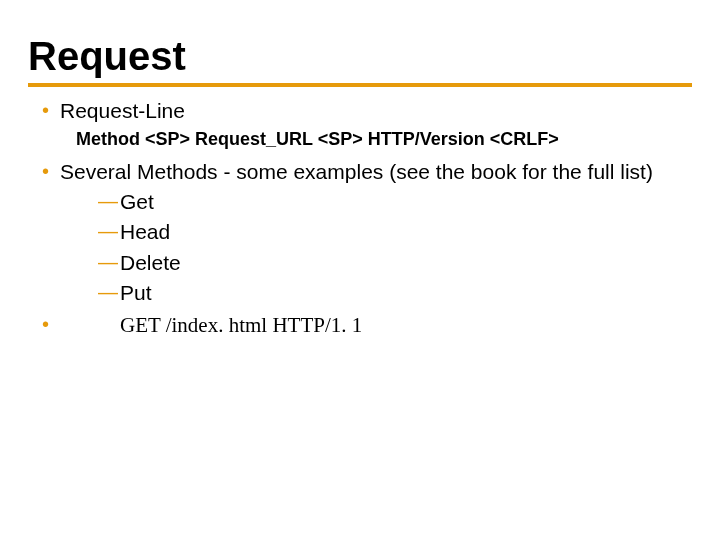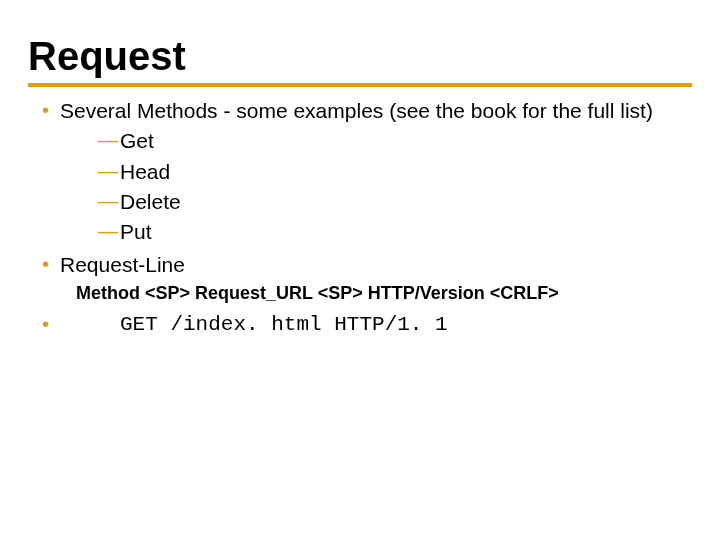--- a/index.html
+++ b/index.html
@@ -70,49 +70,49 @@
   ul.sub > li::before {
     content: "—";
     position: absolute;
     left: 0;
     top: 0;
     color: #e69a0b;
     font-size: 20px;
     line-height: 1.35;
   }
   .example-code {
-    font-family: Liberation Mono, monospace;
+    font-family: Liberation Serif, serif;
     font-size: 21px;
     padding-left: 60px;
     margin-top: 2px;
   }
 </style>
 </head>
 <body>
 
 <div class="slide">
   <h1 class="title">Request</h1>
   <div class="rule"></div>
 
   <div class="content">
     <ul class="top">
 
       <li>
+        <span>Request-Line</span>
+        <div class="syntax">Method &lt;SP&gt; Request_URL &lt;SP&gt; HTTP/Version &lt;CRLF&gt;</div>
+      </li>
+
+      <li>
         <span>Several Methods - some examples (see the book for the full list)</span>
         <ul class="sub">
           <li><span>Get</span></li>
           <li><span>Head</span></li>
           <li><span>Delete</span></li>
           <li><span>Put</span></li>
         </ul>
-      </li>
-
-      <li>
-        <span>Request-Line</span>
-        <div class="syntax">Method &lt;SP&gt; Request_URL &lt;SP&gt; HTTP/Version &lt;CRLF&gt;</div>
       </li>
 
       <li>
         <div class="example-code">GET /index. html HTTP/1. 1</div>
       </li>
 
     </ul>
   </div>
 </div>
 

